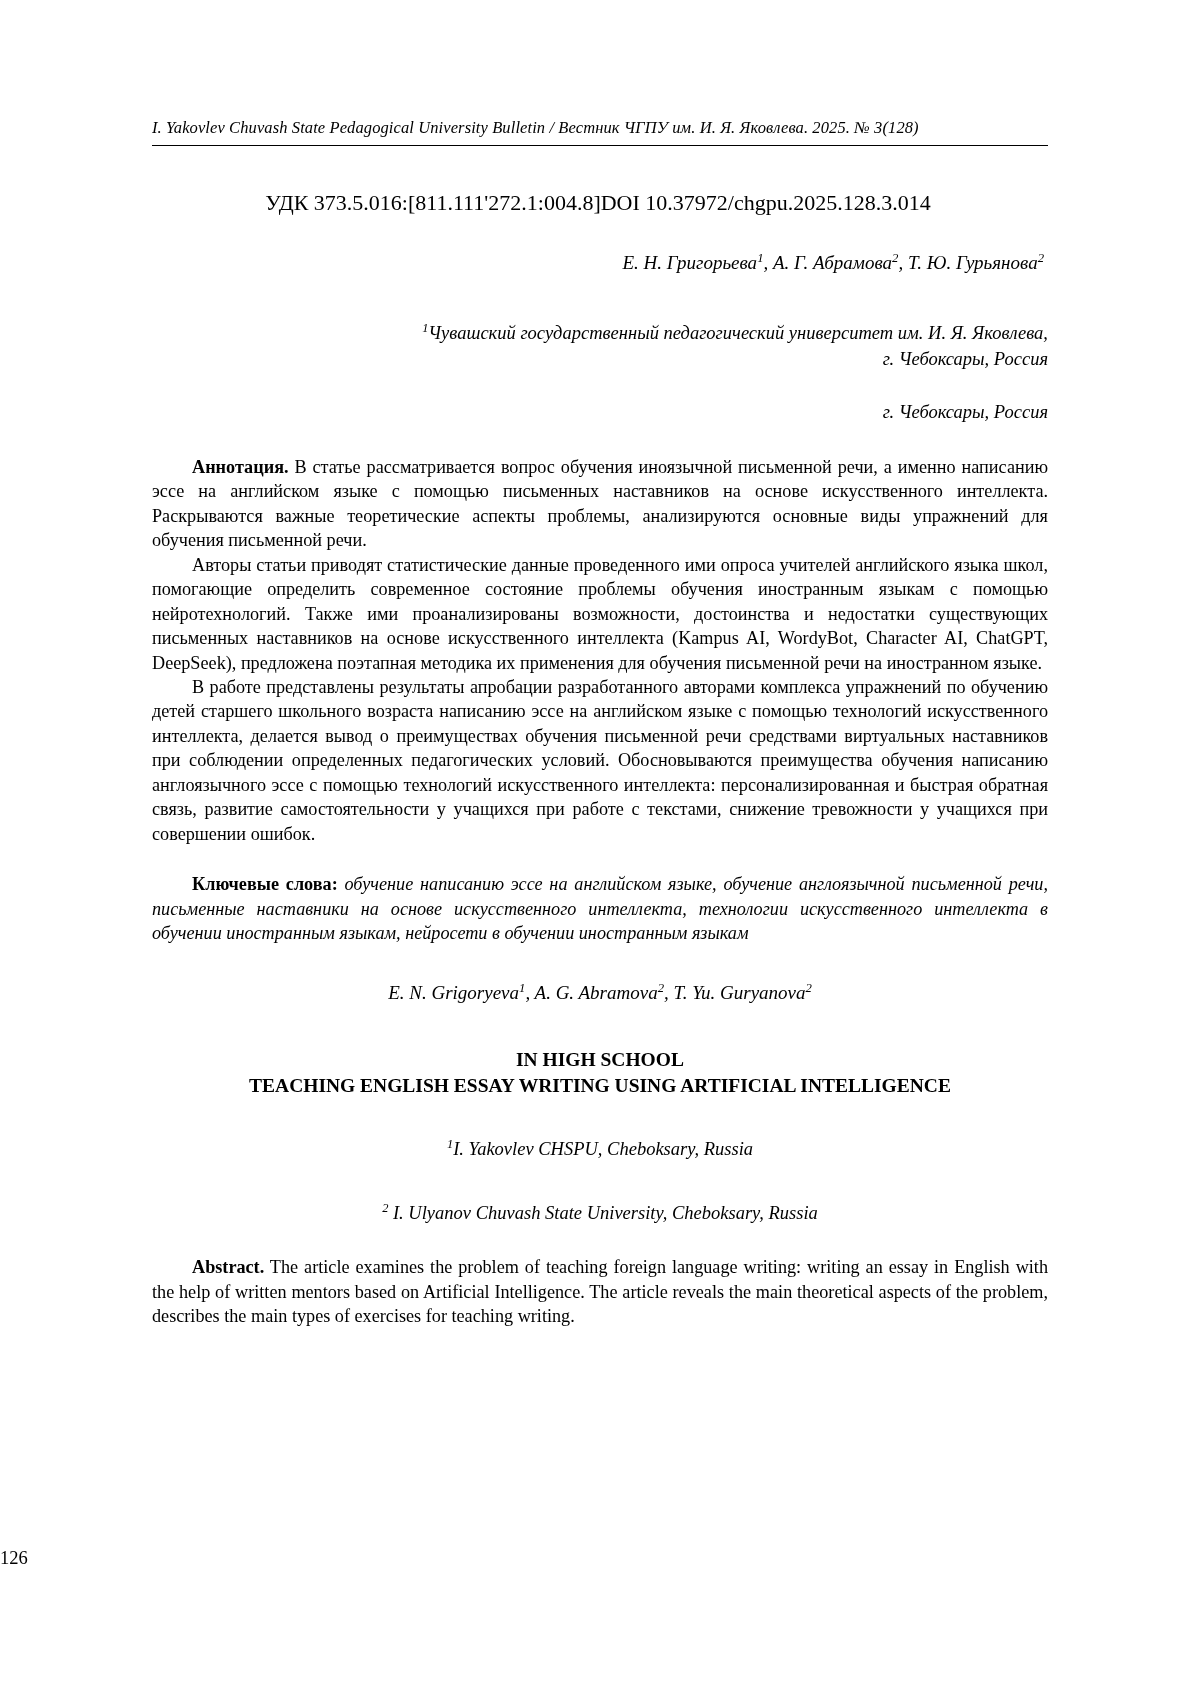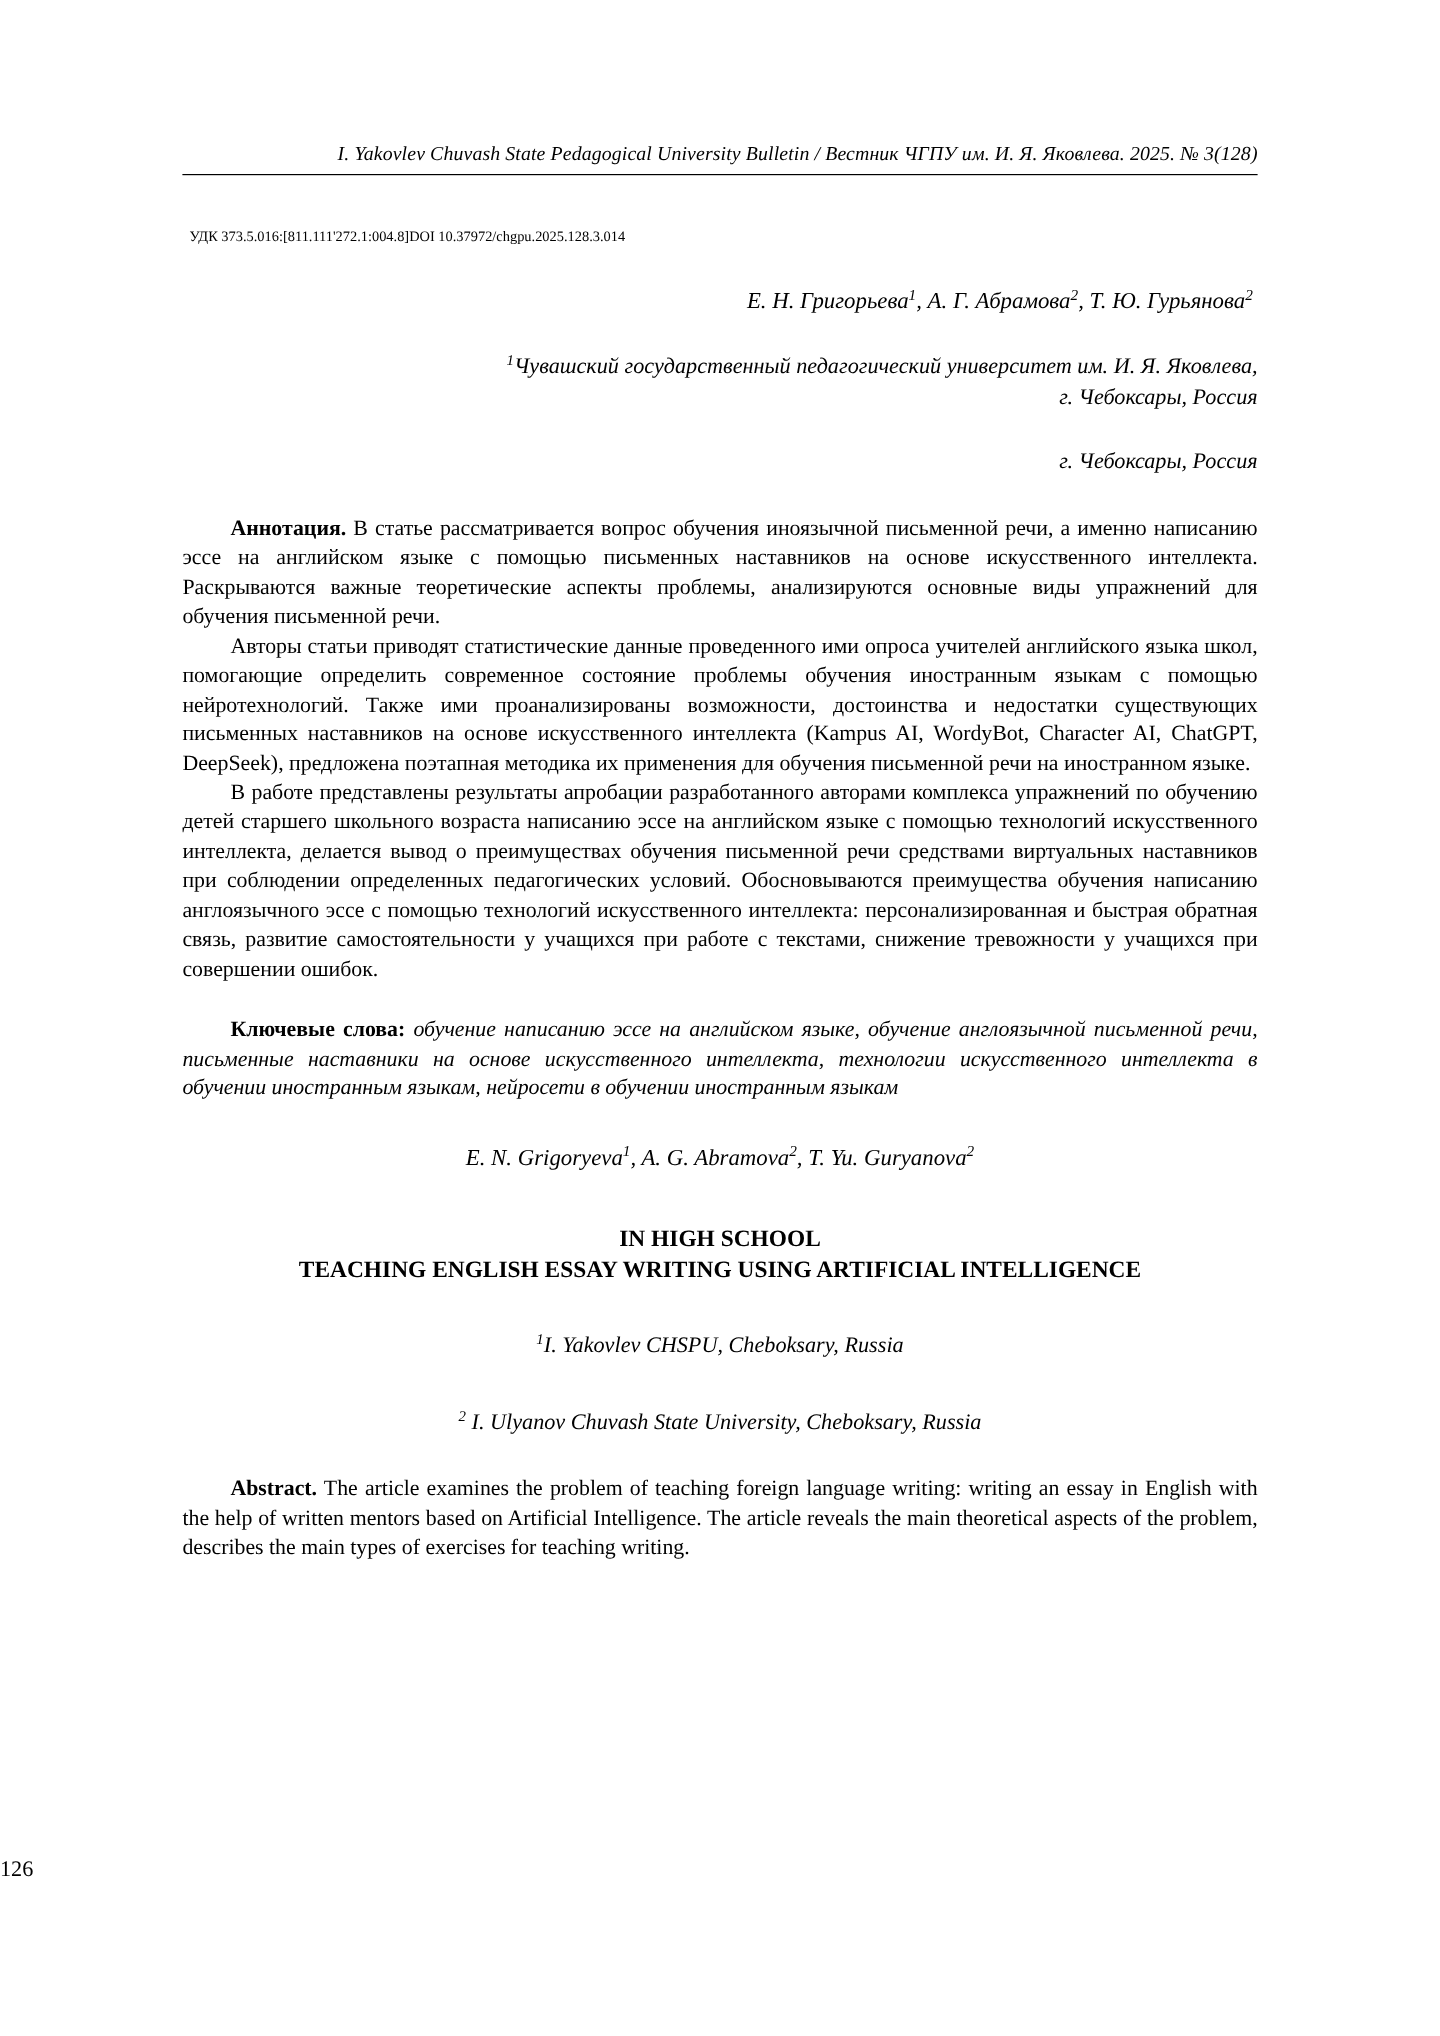--- a/index.html
+++ b/index.html
@@ -15,42 +15,42 @@
     position: relative;
   }
   .page {
     width: 1200px;
     height: 1697px;
     box-sizing: border-box;
     padding: 118px 152px 40px 152px;
     position: relative;
   }
   .running-head {
-    text-align: right;
+    text-align: left;
     font-style: italic;
     font-size: 16.5px;
     letter-spacing: 0.1px;
     padding-bottom: 7px;
     border-bottom: 1.4px solid #000;
     margin-bottom: 44px;
   }
   .codes-row {
     display: flex;
-    justify-content: flex-start;
-    font-size: 12px;
+    justify-content: center;
+    font-size: 22px;
     margin-bottom: 36px;
   }
   .udk { padding-left: 6px; }
   .doi { padding-right: 10px; }
 
   .authors-ru {
     text-align: right;
     font-style: italic;
     font-size: 19px;
-    margin-bottom: 30px;
+    margin-bottom: 46px;
     padding-right: 4px;
   }
   sup { font-size: 0.67em; vertical-align: super; line-height: 0; }
 
   .title-ru {
     text-align: center;
     font-weight: bold;
     font-size: 19.5px;
     line-height: 1.35;
     letter-spacing: 0.2px;

